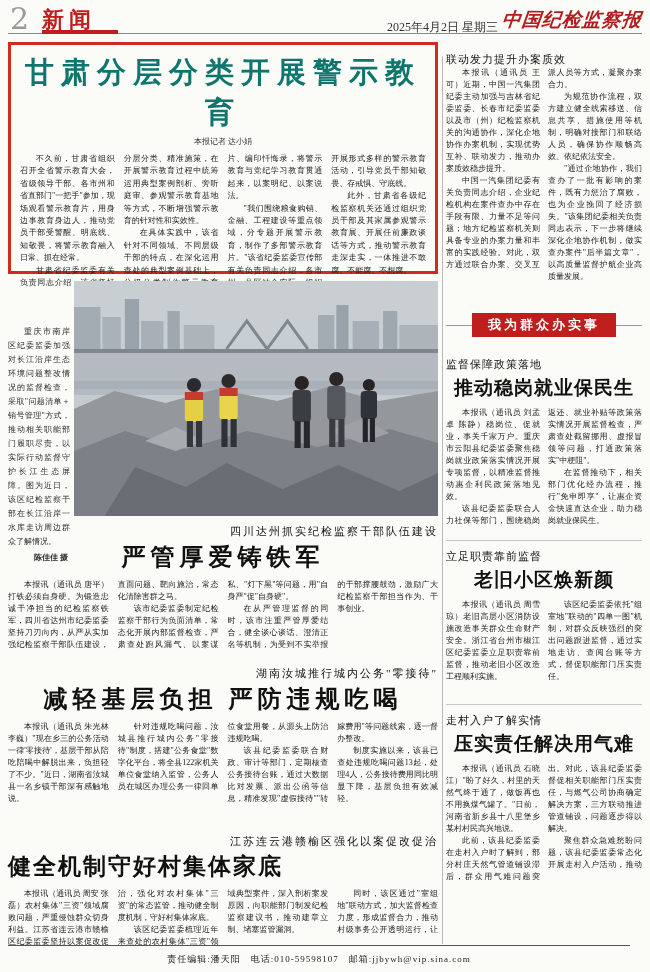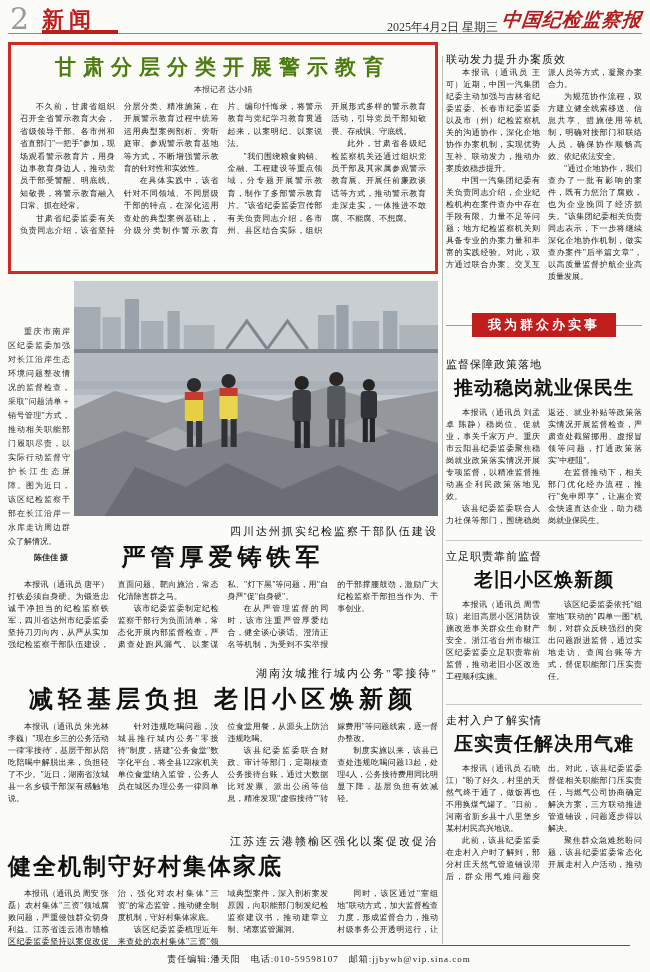--- a/index.html
+++ b/index.html
@@ -18,21 +18,21 @@
   .hdr .pdate { position:absolute; right:152px; top:19px; font-size:12px; color:#333; }
   .hdr .logo { position:absolute; right:8px; top:7px; font-size:19px; font-weight:bold; font-style:italic;
                color:#b31d1d; letter-spacing:1px; transform:skewX(-6deg); }
   
   .content { display:flex; padding:6px 8px 0 8px; height:908px; }
   .col-left { width:430px; }
   .vrule { width:1px; background:#b9b9b9; margin:14px 3px 0 4px; }
   .col-right { flex:1; padding-top:2px; }
   
   .lead-box { border:3px solid #d02a22; padding:5px 9px 4px 9px; height:232px; margin-bottom:7px; }
-  .lead-box h1 { text-align:center; font-size:21px; font-weight:900; letter-spacing:7px; margin-top:3px; color:#4d7c0f; }
+  .lead-box h1 { text-align:center; font-size:29px; font-weight:900; letter-spacing:7px; margin-top:3px; color:#0f766e; }
   .lead-byline { text-align:center; font-size:8px; color:#333; margin:3px 0 6px 0; }
   .lead-body { column-count:4; column-gap:9px; font-size:8px; line-height:1.55; text-align:justify; height:152px; overflow:hidden; color:#222; }
   p.bp { text-indent:2em; margin:0; }
   
   .photo-row { display:flex; height:235px; margin-bottom:8px; }
   .caption { width:66px; padding:44px 4px 0 0; font-size:8px; line-height:1.75; text-align:justify; color:#2b2b2b; }
   .caption p { text-indent:2em; }
   .credit { margin-top:2px; text-align:right; padding-right:2px; font-weight:bold; }
   .photo { flex:1; position:relative; overflow:hidden; background:#c6cbd0; }
   .photo svg { display:block; width:100%; height:100%; }
@@ -167,21 +167,21 @@
         <div class="headline2">严管厚爱铸铁军</div>
         <div class="body4">
           <p class="bp">本报讯（通讯员 唐平）打铁必须自身硬。为锻造忠诚干净担当的纪检监察铁军，四川省达州市纪委监委坚持刀刃向内，从严从实加强纪检监察干部队伍建设，直面问题、靶向施治，常态化清除害群之马。</p>
           <p class="bp">该市纪委监委制定纪检监察干部行为负面清单，常态化开展内部监督检查，严肃查处跑风漏气、以案谋私、"灯下黑"等问题，用"自身严"促"自身硬"。</p>
           <p class="bp">在从严管理监督的同时，该市注重严管厚爱结合，健全谈心谈话、澄清正名等机制，为受到不实举报的干部撑腰鼓劲，激励广大纪检监察干部担当作为、干事创业。</p>
         </div>
       </div>
 
       <div class="s2">
         <div class="kicker">湖南汝城推行城内公务"零接待"</div>
-        <div class="headline2">减轻基层负担  老旧小区焕新颜</div>
+        <div class="headline2">减轻基层负担  严防违规吃喝</div>
         <div class="body4">
           <p class="bp">本报讯（通讯员 朱光林 李巍）"现在乡三的公务活动一律'零接待'，基层干部从陪吃陪喝中解脱出来，负担轻了不少。"近日，湖南省汝城县一名乡镇干部深有感触地说。</p>
           <p class="bp">针对违规吃喝问题，汝城县推行城内公务"零接待"制度，搭建"公务食堂"数字化平台，将全县122家机关单位食堂纳入监管，公务人员在城区办理公务一律回单位食堂用餐，从源头上防治违规吃喝。</p>
           <p class="bp">该县纪委监委联合财政、审计等部门，定期核查公务接待台账，通过大数据比对发票、派出公函等信息，精准发现"虚假接待""转嫁费用"等问题线索，逐一督办整改。</p>
           <p class="bp">制度实施以来，该县已查处违规吃喝问题13起，处理4人，公务接待费用同比明显下降，基层负担有效减轻。</p>
         </div>
       </div>
 
       <div class="s3">
         <div class="kicker">江苏连云港赣榆区强化以案促改促治</div>

